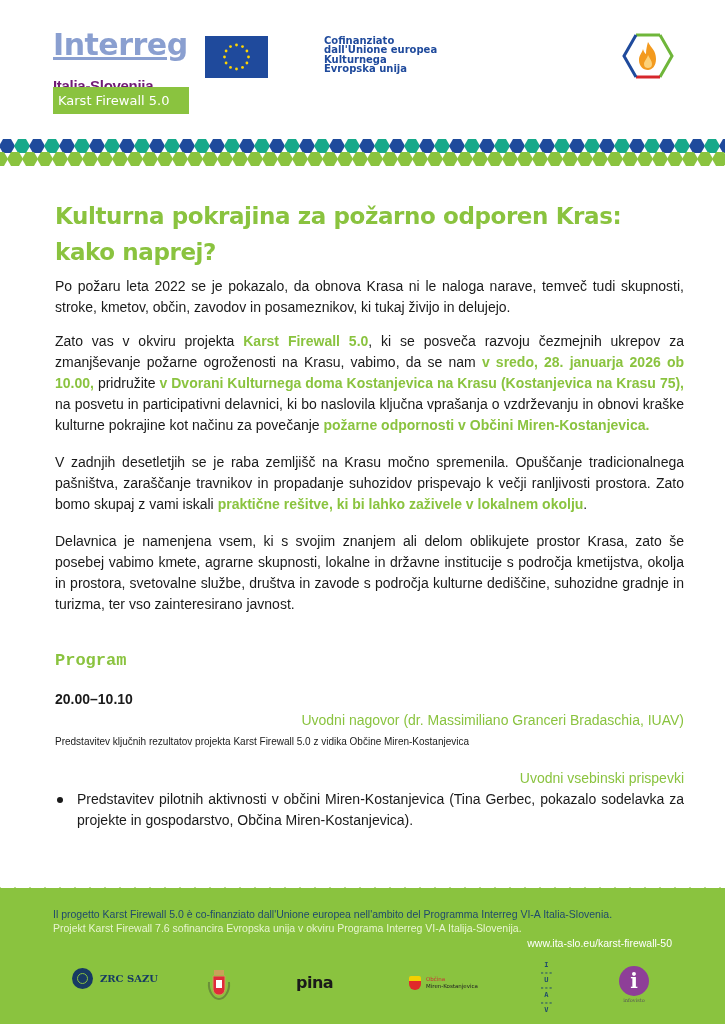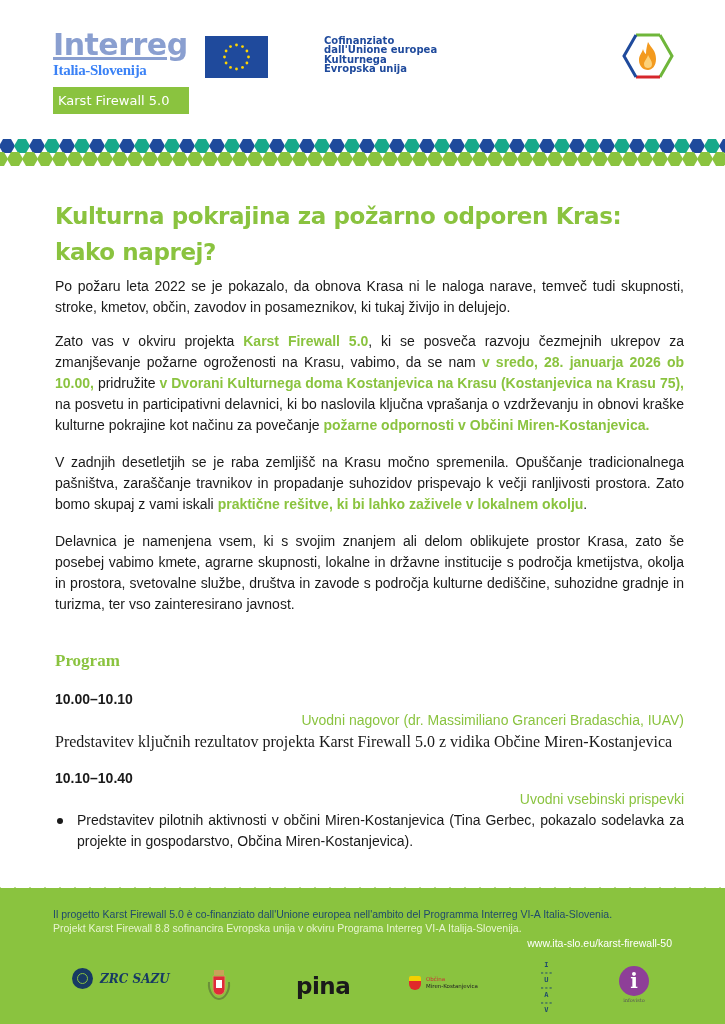--- a/index.html
+++ b/index.html
@@ -3,64 +3,64 @@
 <meta charset="utf-8">
 <style>
   * { box-sizing: border-box; margin: 0; padding: 0; }
   html, body { width: 725px; height: 1024px; background: #ffffff; overflow: hidden; }
   body { position: relative; font-family: "Liberation Sans", "DejaVu Sans", sans-serif; color: #1a1a1a; }
 
   
   .header { position: absolute; left: 0; top: 0; width: 725px; height: 140px; }
   .interreg-logo { position: absolute; left: 53px; top: 30px; width: 140px; }
   .interreg-word { font-family: "DejaVu Sans", sans-serif; font-weight: bold; font-size: 30px; color: #8a9fd0; letter-spacing: -0.5px; line-height: 30px; text-decoration: underline; }
-  .interreg-sub { font-family: Liberation Serif, serif; font-weight: bold; font-size: 15px; color: #3b82f6; line-height: 18px; margin-top: 1px; letter-spacing: -0.3px; }
+  .interreg-sub { font-family: Liberation Sans, sans-serif; font-weight: bold; font-size: 15px; color: #701a75; line-height: 18px; margin-top: 17px; letter-spacing: -0.3px; }
   .project-badge { position: absolute; left: 53px; top: 87px; width: 136px; height: 27px; background: #8ac33f; color: #fff; font-family: "DejaVu Sans", sans-serif; font-size: 13px; line-height: 27px; padding-left: 5px; }
   .eu-flag { position: absolute; left: 205px; top: 36px; width: 63px; height: 42px; background: #1f4a9c; }
   .eu-flag svg { width: 100%; height: 100%; }
   .eu-text { position: absolute; left: 276px; top: 36px; font-family: "DejaVu Sans", sans-serif; font-weight: bold; font-size: 10px; color: #1f4a9c; line-height: 9.3px; margin-left: 48px; }
   .fire-logo { position: absolute; left: 622px; top: 33px; width: 52px; height: 46px; }
 
   
   .hex-border { position: absolute; left: 0; top: 139px; width: 725px; height: 28px; }
 
   
   .main { position: absolute; left: 55px; top: 186px; width: 629px; }
   .title { font-family: "DejaVu Sans", sans-serif; font-weight: bold; font-size: 23px; color: #8ac33f; line-height: 36px; letter-spacing: -0.4px; margin-top: 12px; }
   .para { font-family: "Liberation Sans", sans-serif; font-size: 14px; line-height: 21px; color: #1a1a1a; text-align: justify; margin-top: 0; }
   .hl { color: #8ac33f; font-weight: bold; }
   .p1 { position: absolute; top: 90px; width: 629px; }
   .p2 { position: absolute; top: 145px; width: 629px; }
   .p3 { position: absolute; top: 266px; width: 629px; }
   .p4 { position: absolute; top: 345px; width: 629px; }
 
-  .program-title { position: absolute; top: 465px; font-family: Liberation Serif, serif; font-weight: bold; font-size: 17px; color: #8ac33f; }
+  .program-title { position: absolute; top: 465px; font-family: Liberation Mono, monospace; font-weight: bold; font-size: 17px; color: #8ac33f; }
   .slot { position: absolute; width: 629px; }
   .slot1 { top: 503px; }
   .slot2 { top: 582px; }
   .slot-time { font-family: "Liberation Sans", sans-serif; font-weight: bold; font-size: 14px; line-height: 21px; color: #1a1a1a; }
   .slot-sub { font-family: "Liberation Sans", sans-serif; font-size: 14px; line-height: 21px; color: #8ac33f; text-align: right; }
-  .slot-desc { font-family: Liberation Serif, serif; font-size: 16px; line-height: 21px; color: #1a1a1a; }
+  .slot-desc { font-family: Liberation Sans, sans-serif; font-size: 10px; line-height: 21px; color: #1a1a1a; }
   .bullet-item { position: relative; padding-left: 22px; font-family: "Liberation Sans", sans-serif; font-size: 14px; line-height: 21px; color: #1a1a1a; text-align: justify; }
   .bullet-item::before { content: ""; position: absolute; left: 2px; top: 8px; width: 6px; height: 6px; border-radius: 50%; background: #1a1a1a; }
 
   
   .footer { position: absolute; left: 0; top: 888px; width: 725px; height: 136px; background: #8ac33f; }
   .footer-teeth { position: absolute; left: 0; top: 884px; width: 725px; height: 10px; }
   .footer-text { position: absolute; left: 53px; top: 20px; font-family: "Liberation Sans", sans-serif; font-size: 10.5px; line-height: 13.5px; }
   .ft-it { color: #1f4a6c; }
   .ft-sl { color: #e8f5d0; }
   .footer-url { position: absolute; right: 53px; top: 49px; font-family: "Liberation Sans", sans-serif; font-size: 10.5px; color: #ffffff; }
   .partner { position: absolute; top: 80px; display: flex; align-items: center; }
   .zrc { left: 72px; }
   .zrc-circle { width: 21px; height: 21px; border-radius: 50%; background: #173a63; position: relative; }
   .zrc-circle::after { content: ""; position: absolute; left: 5px; top: 5px; width: 9px; height: 9px; border: 1.5px solid #8ac33f; border-radius: 50%; }
-  .zrc-label { margin-left: 7px; font-family: "DejaVu Serif", serif; font-weight: bold; font-size: 12px; color: #173a63; font-style: italic; }
+  .zrc-label { margin-left: 7px; font-family: "DejaVu Serif", serif; font-weight: bold; font-size: 10px; color: #173a63; }
   .crest { left: 206px; top: 80px; width: 26px; height: 34px; }
-  .pina { left: 296px; top: 85px; font-family: "DejaVu Sans", sans-serif; font-weight: bold; font-size: 23px; color: #1a1a1a; letter-spacing: -0.5px; }
+  .pina { left: 296px; top: 85px; font-family: "DejaVu Sans", sans-serif; font-weight: bold; font-size: 16px; color: #1a1a1a; letter-spacing: -0.5px; }
   .miren { left: 409px; top: 88px; }
   .miren-shield { width: 12px; height: 14px; background: #e02a2a; border-radius: 2px 2px 6px 6px; border-top: 5px solid #f4d000; }
   .miren-text { margin-left: 5px; font-family: "DejaVu Sans", sans-serif; font-size: 5.5px; line-height: 7px; color: #222; }
   .miren-text .ob { color: #c33; }
   .iuav { left: 540px; top: 74px; flex-direction: column; font-family: "DejaVu Sans Mono", monospace; font-weight: bold; font-size: 7px; color: #1f4a6c; line-height: 7.5px; text-align: center; }
   .infovisto { left: 619px; top: 78px; flex-direction: column; }
   .info-circle { width: 30px; height: 30px; border-radius: 50%; background: #8e3f98; color: #fff; text-align: center; font-family: "DejaVu Serif", serif; font-weight: bold; font-size: 20px; line-height: 30px; }
   .info-label { font-family: "DejaVu Serif", serif; font-size: 5px; color: #555; margin-top: 1px; }
 </style>
 </head>
@@ -218,39 +218,38 @@
 
   <p class="para p2"><span>Zato vas v okviru projekta </span><span class="hl">Karst Firewall 5.0</span><span>, ki se posveča razvoju čezmejnih ukrepov za zmanjševanje požarne ogroženosti na Krasu, vabimo, da se nam </span><span class="hl">v sredo, 28. januarja 2026 ob 10.00,</span><span> pridružite </span><span class="hl">v Dvorani Kulturnega doma Kostanjevica na Krasu (Kostanjevica na Krasu 75),</span><span> na posvetu in participativni delavnici, ki bo naslovila ključna vprašanja o vzdrževanju in obnovi kraške kulturne pokrajine kot načinu za povečanje </span><span class="hl">požarne odpornosti v Občini Miren-Kostanjevica.</span></p>
 
   <p class="para p3"><span>V zadnjih desetletjih se je raba zemljišč na Krasu močno spremenila. Opuščanje tradicionalnega pašništva, zaraščanje travnikov in propadanje suhozidov prispevajo k večji ranljivosti prostora. Zato bomo skupaj z vami iskali </span><span class="hl">praktične rešitve, ki bi lahko zaživele v lokalnem okolju</span><span>.</span></p>
 
   <p class="para p4">Delavnica je namenjena vsem, ki s svojim znanjem ali delom oblikujete prostor Krasa, zato še posebej vabimo kmete, agrarne skupnosti, lokalne in državne institucije s področja kmetijstva, okolja in prostora, svetovalne službe, društva in zavode s področja kulturne dediščine, suhozidne gradnje in turizma, ter vso zainteresirano javnost.</p>
 
   <h2 class="program-title">Program</h2>
 
   <div class="slot slot1">
-    <div class="slot-time">10.00–10.10</div>
+    <div class="slot-time">20.00–10.10</div>
     <div class="slot-sub">Uvodni nagovor (dr. Massimiliano Granceri Bradaschia, IUAV)</div>
     <div class="slot-desc">Predstavitev ključnih rezultatov projekta Karst Firewall 5.0 z vidika Občine Miren-Kostanjevica</div>
   </div>
 
   <div class="slot slot2">
-    <div class="slot-time">10.10–10.40</div>
     <div class="slot-sub">Uvodni vsebinski prispevki</div>
     <div class="bullet-item">Predstavitev pilotnih aktivnosti v občini Miren-Kostanjevica (Tina Gerbec, pokazalo sodelavka za projekte in gospodarstvo, Občina Miren-Kostanjevica).</div>
   </div>
 </div>
 
 <svg class="footer-teeth" id="footer-teeth" viewBox="0 0 725 10">
     <path d="M0,10 L0,3 L7.5,10 L15,3 L22.5,10 L30,3 L37.5,10 L45,3 L52.5,10 L60,3 L67.5,10 L75,3 L82.5,10 L90,3 L97.5,10 L105,3 L112.5,10 L120,3 L127.5,10 L135,3 L142.5,10 L150,3 L157.5,10 L165,3 L172.5,10 L180,3 L187.5,10 L195,3 L202.5,10 L210,3 L217.5,10 L225,3 L232.5,10 L240,3 L247.5,10 L255,3 L262.5,10 L270,3 L277.5,10 L285,3 L292.5,10 L300,3 L307.5,10 L315,3 L322.5,10 L330,3 L337.5,10 L345,3 L352.5,10 L360,3 L367.5,10 L375,3 L382.5,10 L390,3 L397.5,10 L405,3 L412.5,10 L420,3 L427.5,10 L435,3 L442.5,10 L450,3 L457.5,10 L465,3 L472.5,10 L480,3 L487.5,10 L495,3 L502.5,10 L510,3 L517.5,10 L525,3 L532.5,10 L540,3 L547.5,10 L555,3 L562.5,10 L570,3 L577.5,10 L585,3 L592.5,10 L600,3 L607.5,10 L615,3 L622.5,10 L630,3 L637.5,10 L645,3 L652.5,10 L660,3 L667.5,10 L675,3 L682.5,10 L690,3 L697.5,10 L705,3 L712.5,10 L720,3 L727.5,10 L725,10 Z" fill="#8ac33f"></path>
   </svg>
 <div class="footer">
   <div class="footer-text">
     <div class="ft-it">Il progetto Karst Firewall 5.0 è co-finanziato dall'Unione europea nell'ambito del Programma Interreg VI-A Italia-Slovenia.</div>
-    <div class="ft-sl">Projekt Karst Firewall 8.8 sofinancira Evropska unija v okviru Programa Interreg VI-A Italija-Slovenija.</div>
+    <div class="ft-sl">Projekt Karst Firewall 7.6 sofinancira Evropska unija v okviru Programa Interreg VI-A Italija-Slovenija.</div>
   </div>
   <div class="footer-url">www.ita-slo.eu/karst-firewall-50</div>
 
   <div class="partner zrc">
     <div class="zrc-circle"></div>
     <span class="zrc-label">ZRC SAZU</span>
   </div>
 
   <svg class="partner crest" viewBox="0 0 26 34">
     <rect x="8" y="2" width="10" height="5" fill="#c9a25a"></rect>

